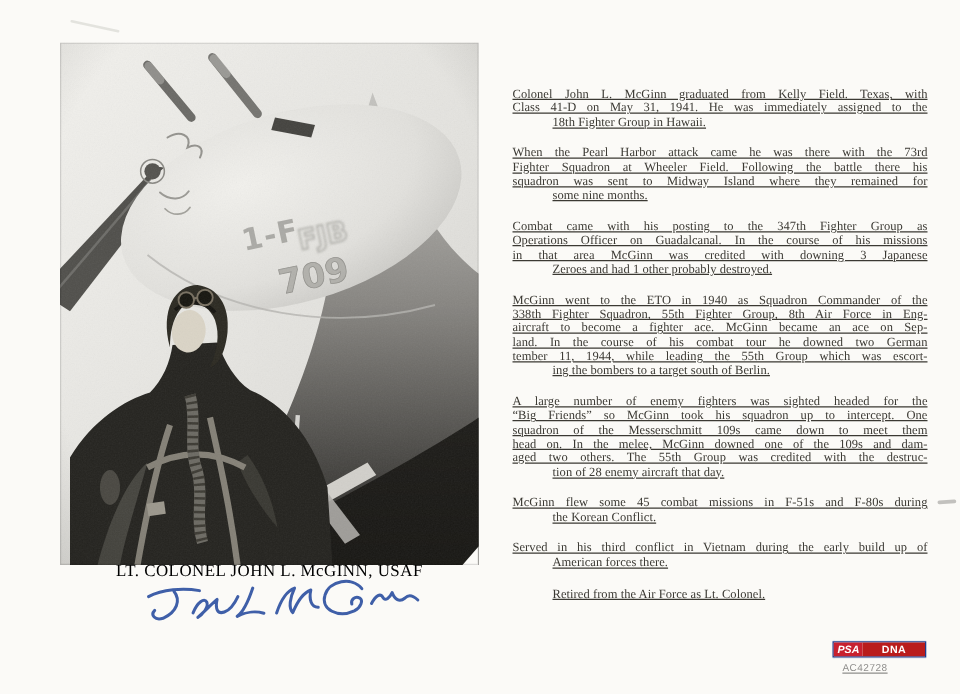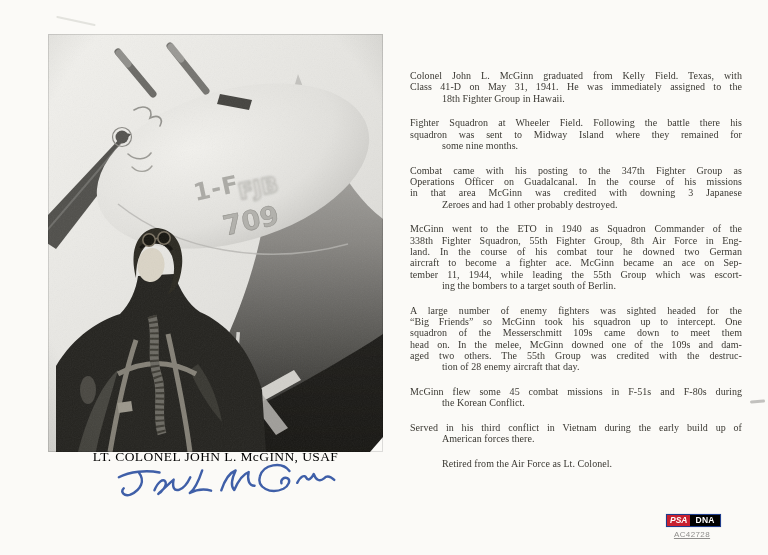--- a/index.html
+++ b/index.html
@@ -31,41 +31,41 @@
     transform:rotate(-1.5deg);
   }
 
   
   .bio{
     position:absolute;left:410px;top:70px;width:332px;
     color:#3b3933;
     font-size:10px;line-height:11.3px;
     letter-spacing:.05px;
   }
-  .bio p{margin:0 0 13.5px 0;padding:0;}
+  .bio p{margin:0 0 13.5px 0;padding:0;text-decoration:underline;}
   .ln{text-align:justify;text-align-last:justify;}
   .ln.last{text-align-last:left;margin-left:32px;}
 
   
   .stamp{position:absolute;left:666px;top:509px;width:52px;text-align:center;
          font-family:"Liberation Sans", sans-serif;}
   .stamp-logo{
     display:inline-flex;align-items:stretch;
     border:1px solid #1e3c8c;background:#fff;
     box-shadow:0 0 1px rgba(30,60,140,.4);
   }
   .stamp-psa{
     background:#c8202f;color:#fff;
     font-style:italic;font-weight:bold;font-size:8.5px;line-height:11px;
     padding:0 3px;
   }
   .stamp-dna{
-    background:#000000;color:#fff;
+    background:#b91c1c;color:#fff;
     font-weight:bold;font-size:8.5px;line-height:11px;
-    padding:0 5px;letter-spacing:.3px;
+    padding:0 15px;letter-spacing:.3px;
   }
   .stamp-cert{
     margin-top:3px;font-size:8px;color:#8f8e8c;letter-spacing:.4px;text-decoration:underline;
   }
 
   
   .dash-artifact{
     position:absolute;left:750px;top:400px;width:15px;height:2.5px;
     background:#b4b3af;transform:rotate(-4deg);opacity:.8;border-radius:2px;
   }
@@ -200,35 +200,36 @@
     </g>
   </svg>
 
   <div class="bio">
     <p>
       <span class="ln" style="display:block">Colonel John L. McGinn graduated from Kelly Field. Texas, with</span>
       <span class="ln" style="display:block">Class 41-D on May 31, 1941. He was immediately assigned to the</span>
       <span class="ln last" style="display:block">18th Fighter Group in Hawaii.</span>
     </p>
     <p>
+      <span class="ln" style="display:block">When the Pearl Harbor attack came he was there with the 73rd</span>
       <span class="ln" style="display:block">Fighter Squadron at Wheeler Field. Following the battle there his</span>
       <span class="ln" style="display:block">squadron was sent to Midway Island where they remained for</span>
       <span class="ln last" style="display:block">some nine months.</span>
     </p>
     <p>
       <span class="ln" style="display:block">Combat came with his posting to the 347th Fighter Group as</span>
       <span class="ln" style="display:block">Operations Officer on Guadalcanal. In the course of his missions</span>
       <span class="ln" style="display:block">in that area McGinn was credited with downing 3 Japanese</span>
       <span class="ln last" style="display:block">Zeroes and had 1 other probably destroyed.</span>
     </p>
     <p>
       <span class="ln" style="display:block">McGinn went to the ETO in 1940 as Squadron Commander of the</span>
       <span class="ln" style="display:block">338th Fighter Squadron, 55th Fighter Group, 8th Air Force in Eng-</span>
+      <span class="ln" style="display:block">aircraft to become a fighter ace. McGinn became an ace on Sep-</span>
       <span class="ln" style="display:block">land. In the course of his combat tour he downed two German</span>
-      <span class="ln" style="display:block">aircraft to become a fighter ace. McGinn became an ace on Sep-</span>
       <span class="ln" style="display:block">tember 11, 1944, while leading the 55th Group which was escort-</span>
       <span class="ln last" style="display:block">ing the bombers to a target south of Berlin.</span>
     </p>
     <p>
       <span class="ln" style="display:block">A large number of enemy fighters was sighted headed for the</span>
       <span class="ln" style="display:block">“Big Friends” so McGinn took his squadron up to intercept. One</span>
       <span class="ln" style="display:block">squadron of the Messerschmitt 109s came down to meet them</span>
       <span class="ln" style="display:block">head on. In the melee, McGinn downed one of the 109s and dam-</span>
       <span class="ln" style="display:block">aged two others. The 55th Group was credited with the destruc-</span>
       <span class="ln last" style="display:block">tion of 28 enemy aircraft that day.</span>

